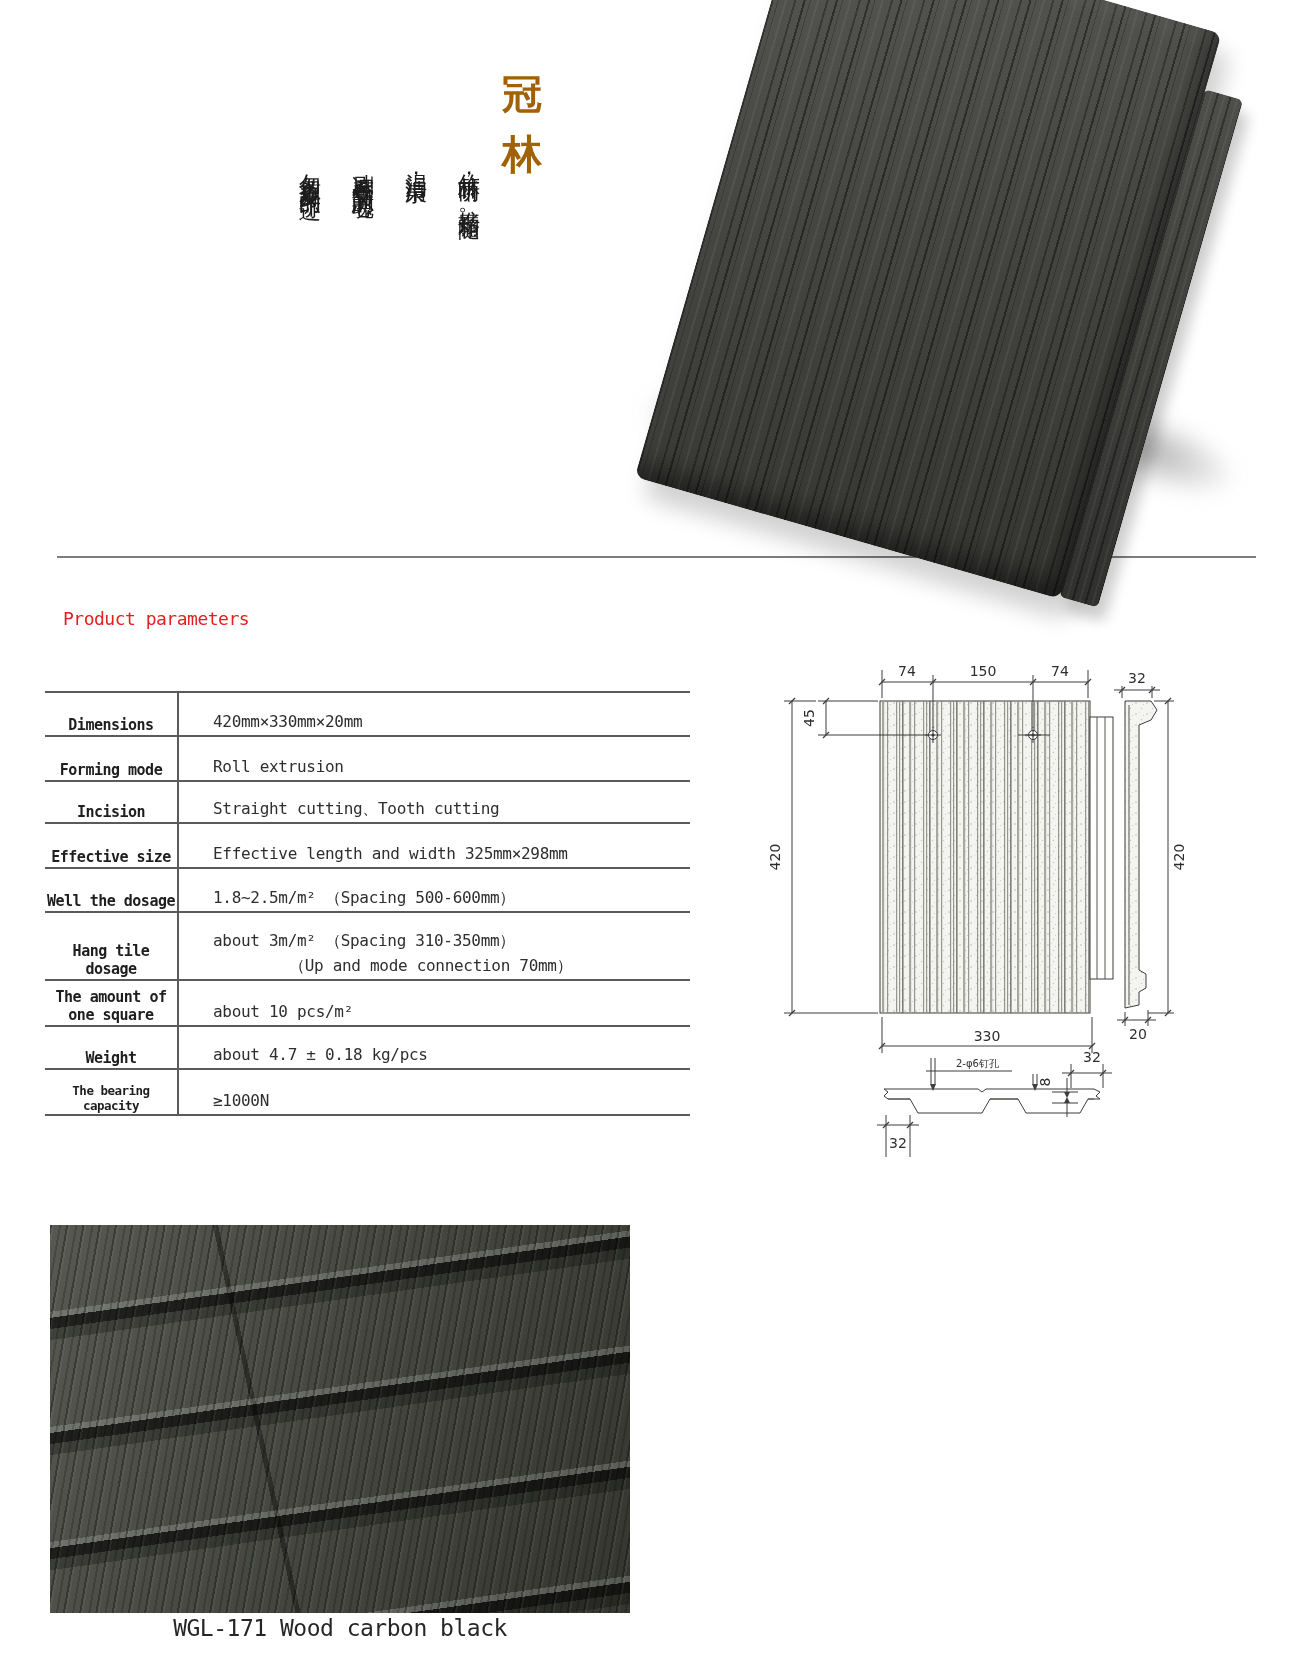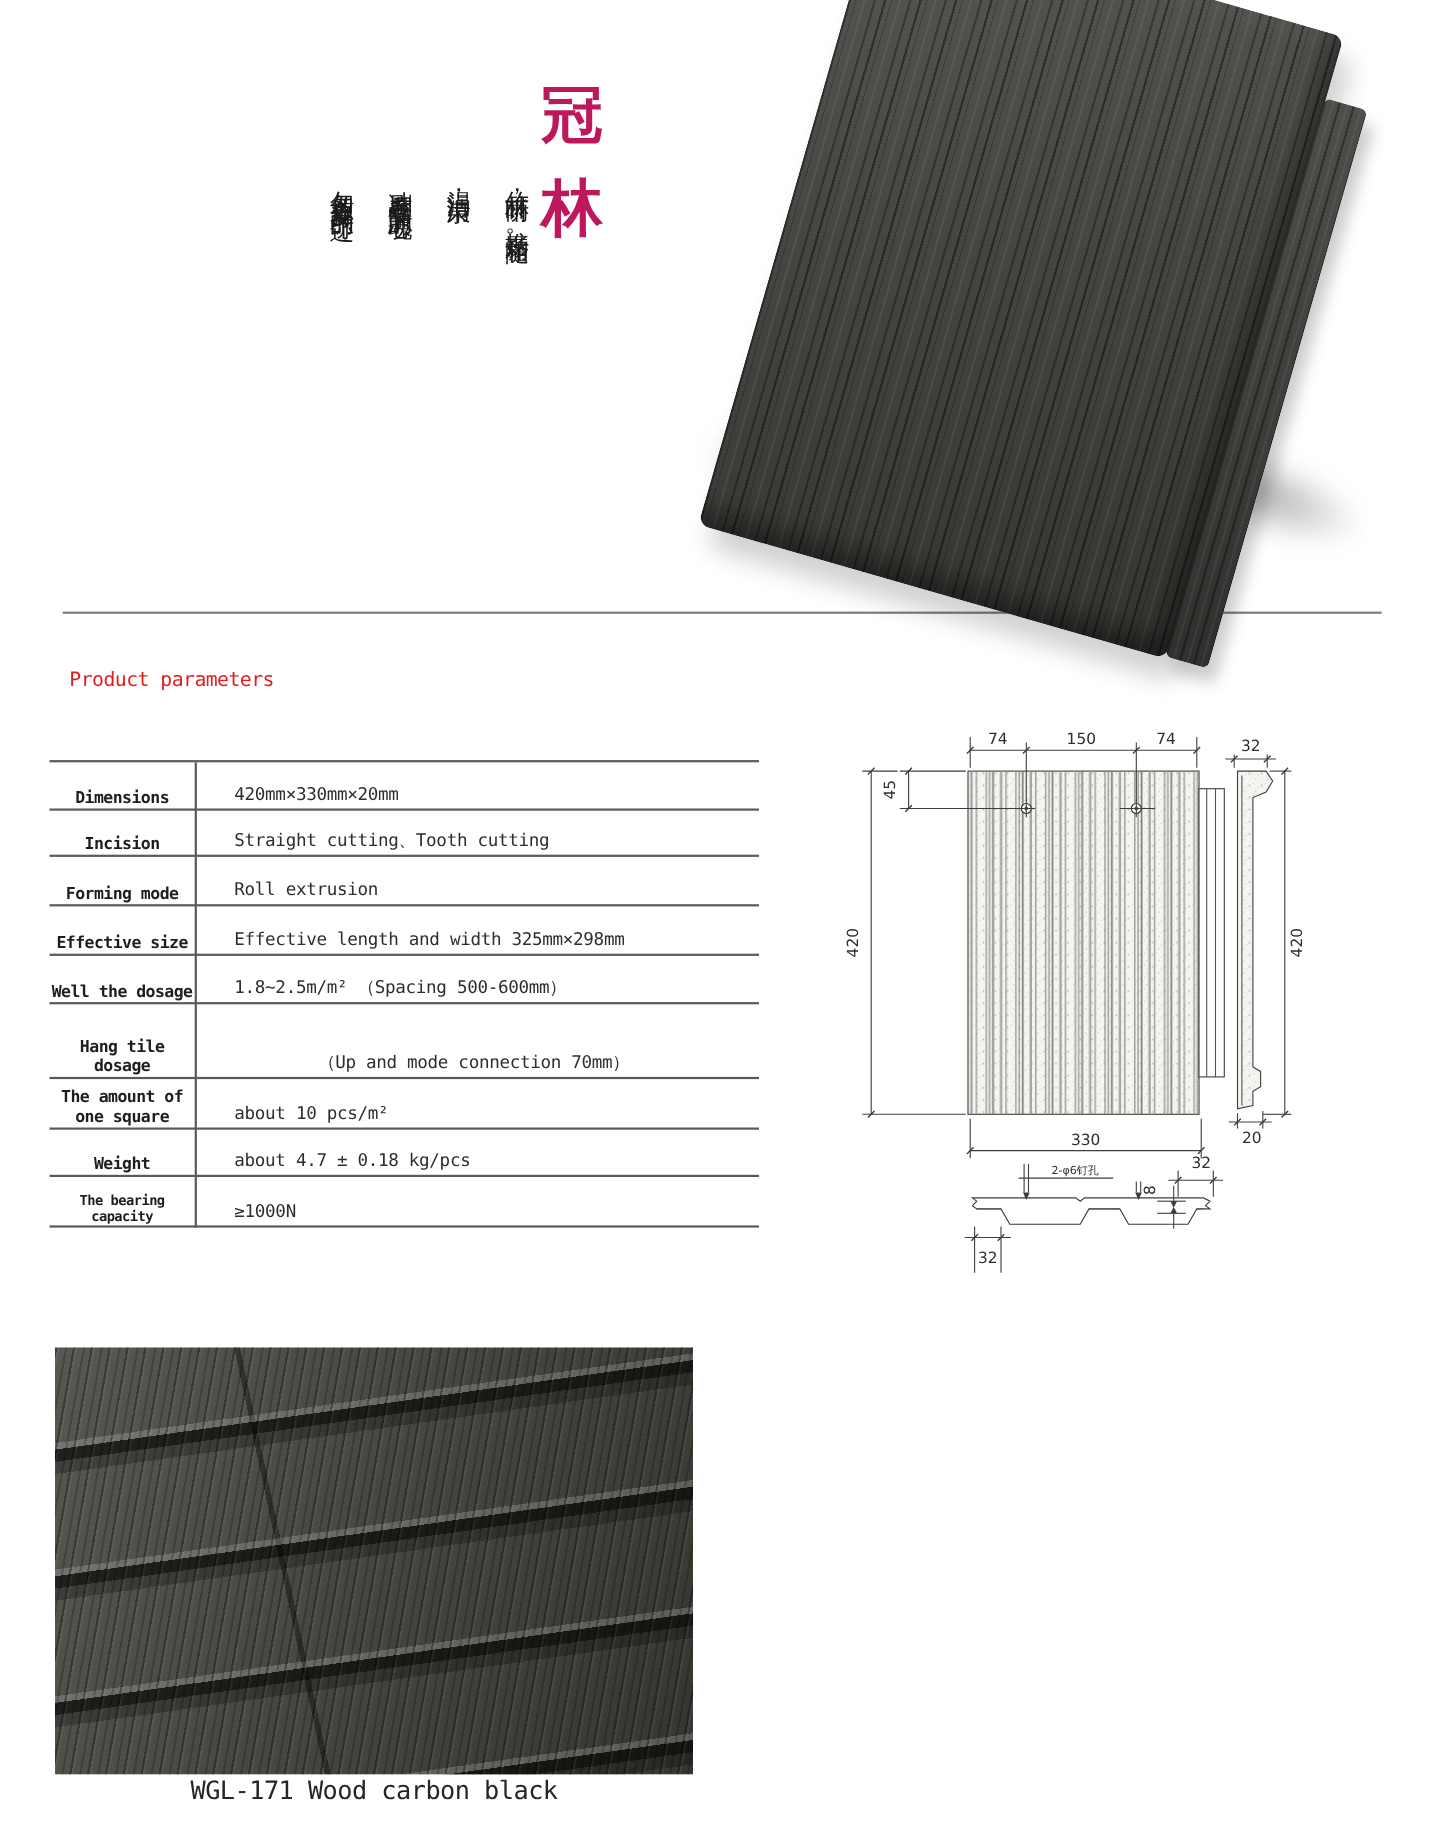--- a/index.html
+++ b/index.html
@@ -8,22 +8,22 @@
     width:1300px;height:1661px;
     background:#ffffff;
     overflow:hidden;
     font-family:"DejaVu Sans",sans-serif;
     color:#222;
   }
   
   .logo{
     position:absolute;left:492px;top:64px;width:60px;
     font-family:"DejaVu Sans",sans-serif;
-    font-size:56px;line-height:1.5;font-weight:700;
-    color:#be185d;word-break:break-all;
+    font-size:40px;line-height:1.5;font-weight:700;
+    color:#a16207;word-break:break-all;text-align:center;
   }
   .poem{
     position:absolute;left:268px;top:156px;height:300px;
     writing-mode:vertical-rl;
     font-family:"DejaVu Serif",serif;
     font-size:22px;letter-spacing:3px;line-height:1;
     color:#1c1c1c;
   }
   .poem .col{margin-left:31px;}
   .tile-shadow{
@@ -147,39 +147,40 @@
 
 <div class="section-title">Product parameters</div>
 
 <div class="spec-table">
   <div class="vline"></div>
 
   <div class="srow" style="height:42px">
     <div class="lbl">Dimensions</div>
     <div class="val">420mm×330mm×20mm</div>
   </div>
+  <div class="srow" style="height:43px">
+    <div class="lbl">Forming mode</div>
+    <div class="val">Roll extrusion</div>
+  </div>
   <div class="srow" style="height:40px">
     <div class="lbl">Incision</div>
     <div class="val">Straight cutting、Tooth cutting</div>
   </div>
   <div class="srow" style="height:43px">
-    <div class="lbl">Forming mode</div>
-    <div class="val">Roll extrusion</div>
-  </div>
-  <div class="srow" style="height:43px">
     <div class="lbl">Effective size</div>
     <div class="val">Effective length and width 325mm×298mm</div>
   </div>
   <div class="srow" style="height:42px">
     <div class="lbl">Well the dosage</div>
     <div class="val">1.8~2.5m/m² （Spacing 500-600mm）</div>
   </div>
   <div class="srow" style="height:66px">
     <div class="lbl">Hang tile dosage</div>
     <div class="val">
+      <div>about 3m/m² （Spacing 310-350mm）</div>
       <div class="l2">（Up and mode connection 70mm）</div>
     </div>
   </div>
   <div class="srow" style="height:44px">
     <div class="lbl">The amount of
 one square</div>
     <div class="val">about 10 pcs/m²</div>
   </div>
   <div class="srow" style="height:41px">
     <div class="lbl">Weight</div>

